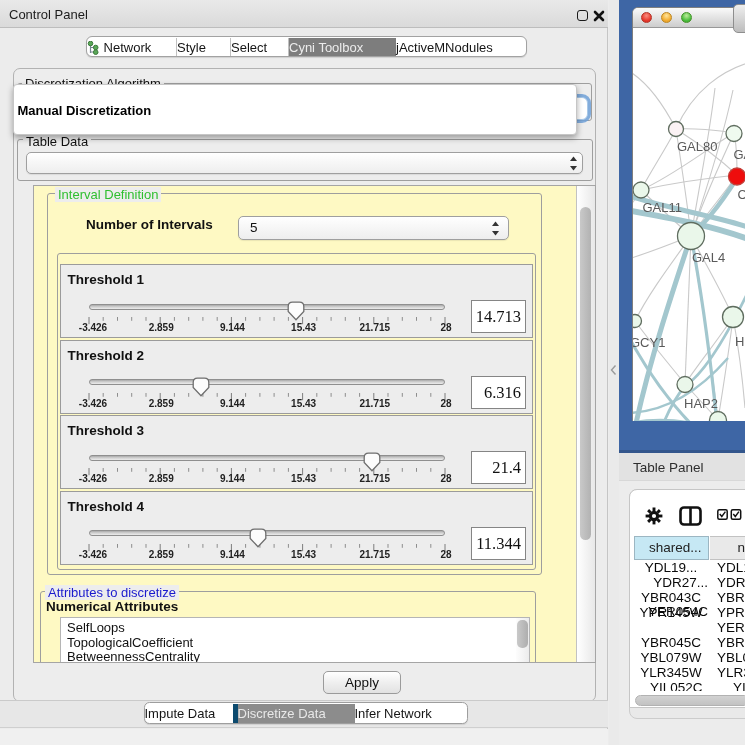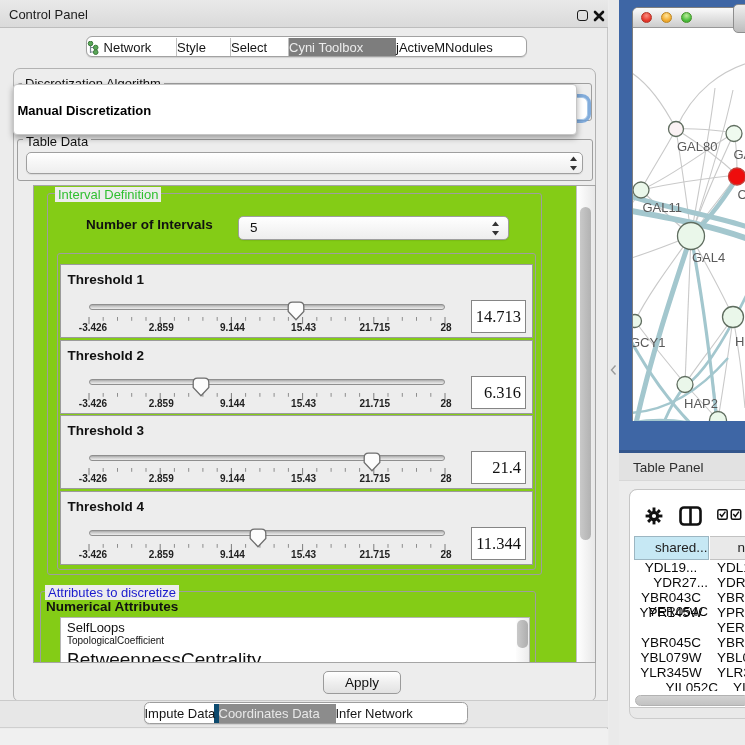--- a/index.html
+++ b/index.html
@@ -51,21 +51,21 @@
   <svg class="abs" style="right:4px;top:3px" width="9" height="15" viewBox="0 0 9 15">
       <path d="M4.5 0.5 L8 5 H1 Z" fill="#333"></path>
       <path d="M4.5 14.5 L8 10 H1 Z" fill="#333"></path>
     </svg>
 </div>
 
 <div class="abs" style="left:13px;top:84px;width:564px;height:51px;background:#fff;border:1px solid #c6c6c6;border-radius:4px;box-shadow:0 3px 6px rgba(0,0,0,.35);z-index:30">
   <div style="position:absolute;left:3.5px;top:17.5px;font-size:13px;font-weight:bold;color:#000">Manual Discretization</div>
 </div>
 
-<div class="abs" style="left:33px;top:185px;width:563px;height:478px;border:1px solid #a5a5a5;background:#84cc16;overflow:hidden">
+<div class="abs" style="left:33px;top:185px;width:563px;height:478px;border:1px solid #a5a5a5;background:#fef9c3;overflow:hidden">
   <div id="SCROLLCONTENT" style="position:absolute;left:0;top:0;width:561px;height:476px">
 
   <div class="grp" style="left:13px;top:7px;width:495px;height:382px"></div>
   <div class="glabel" style="left:21px;top:1px;color:#2fbf2f">Interval Definition</div>
   <div class="abs" style="left:52px;top:31px;font-size:13.5px;font-weight:bold">Number of Intervals</div>
   <div class="combo" style="left:204px;top:30px;width:271px;height:24px;line-height:22px;font-size:13.5px">
     <span style="padding-left:11px">5</span>
     <svg class="abs" style="right:8px;top:4px" width="9" height="15" viewBox="0 0 9 15">
           <path d="M4.5 0.5 L8 5 H1 Z" fill="#333"></path>
           <path d="M4.5 14.5 L8 10 H1 Z" fill="#333"></path>
@@ -244,37 +244,37 @@
         <span class="ticklab" style="left:282.3px">21.715</span>
         <span class="ticklab" style="left:353.5px">28</span>
     <div class="vbox">11.344</div>
   </div>
 
   <div class="grp" style="left:6px;top:405px;width:496px;height:130px"></div>
   <div class="glabel" style="left:11px;top:398.5px;color:#1a1acd">Attributes to discretize</div>
   <div class="abs" style="left:12px;top:413px;font-size:13.5px;font-weight:bold">Numerical Attributes</div>
   <div class="abs" style="left:26px;top:431px;width:470px;height:70px;background:#fff;border:1px solid #b5b5b5">
     <div style="position:absolute;left:6px;top:2px;font-size:13px">SelfLoops</div>
-    <div style="position:absolute;left:6px;top:16.5px;font-size:10px">TopologicalCoefficient</div>
-    <div style="position:absolute;left:6px;top:31px;font-size:19px">BetweennessCentrality</div>
+    <div style="position:absolute;left:6px;top:16.5px;font-size:13px">TopologicalCoefficient</div>
+    <div style="position:absolute;left:6px;top:31px;font-size:13px">BetweennessCentrality</div>
     <div style="position:absolute;right:0;top:0;width:13px;height:70px;background:linear-gradient(90deg,#fdfdfd,#ececec)"></div>
     <div style="position:absolute;right:1px;top:1.5px;width:11px;height:28px;border-radius:5px;background:linear-gradient(90deg,#c9c9c9,#aeaeae)"></div>
   </div>
 
   <div class="abs" style="left:541.5px;top:0;width:19.5px;height:476px;background:linear-gradient(90deg,#ffffff,#e8e8e8);border-left:1px solid #c2c2c2"></div>
   <div class="abs" style="left:545.5px;top:21px;width:11px;height:333px;border-radius:6px;background:linear-gradient(90deg,#c9c9c9,#b2b2b2);"></div>
   </div>
 </div>
 
 <div class="abs" style="left:323px;top:671px;width:78px;height:22.5px;border:1px solid #9b9b9b;border-radius:5px;background:linear-gradient(#ffffff,#efefef 50%,#e2e2e2);text-align:center;font-size:13.5px;line-height:21px">Apply</div>
 
 <div class="abs" style="left:0;top:700px;width:608px;height:28px;background:#e7e7e7;border-top:1px solid #cacaca;border-bottom:1px solid #cfcfcf"></div>
 <div class="abs" style="left:0;top:729px;width:608px;height:16px;background:#f0f0f0"></div>
 <div class="abs" style="left:143.5px;top:702px;width:324px;height:22px;border:1px solid #9e9e9e;border-radius:5.5px;background:#fff;box-shadow:0 1px 1px rgba(0,0,0,.1);overflow:hidden;white-space:nowrap;line-height:20px">
-  <span class="seg" style="width:74px;border-right:5px solid #0c4a6e">Impute Data</span><span class="seg" style="width:117px;background:#8c8c8c;color:#e8e8e8">Coordinates Data</span><span class="seg" style="width:111px">Infer Network</span>
+  <span class="seg" style="width:93px;border-right:5px solid #0c4a6e">Impute Data</span><span class="seg" style="width:117px;background:#8c8c8c;color:#e8e8e8">Discretize Data</span><span class="seg" style="width:111px">Infer Network</span>
 </div>
 
 <div class="abs" style="left:609px;top:0;width:10px;height:745px;background:#eaeaea"></div>
 <svg class="abs" style="left:610px;top:364px" width="7" height="12" viewBox="0 0 7 12">
     <path d="M5.5 1.5 L1.5 6 L5.5 10.5" stroke="#9a9a9a" stroke-width="1.4" fill="none"></path>
   </svg>
 
 <div class="abs" style="left:619px;top:0;width:126px;height:453px;background:#3e66a5"></div>
 <div class="abs" style="left:619px;top:450px;width:126px;height:3px;background:#33568c"></div>
 
@@ -376,38 +376,38 @@
     <rect x="1.5" y="1.5" width="20" height="17" rx="3.5" fill="none" stroke="#111" stroke-width="2.6"></rect>
     <line x1="11.5" y1="2" x2="11.5" y2="18" stroke="#111" stroke-width="2.6"></line>
   </svg>
   <svg style="position:absolute;left:87px;top:19px" width="26" height="11" viewBox="0 0 26 11">
     <rect x="0.8" y="0.8" width="9.4" height="9.4" rx="1.5" fill="none" stroke="#111" stroke-width="1.5"></rect>
     <path d="M2.8 5 L4.8 7.5 L8.4 2.6" stroke="#111" stroke-width="1.4" fill="none"></path>
     <rect x="14.3" y="0.8" width="9.4" height="9.4" rx="1.5" fill="none" stroke="#111" stroke-width="1.5"></rect>
     <path d="M16.3 5 L18.3 7.5 L21.9 2.6" stroke="#111" stroke-width="1.4" fill="none"></path>
   </svg>
 
-  <div style="position:absolute;left:4px;top:45.5px;width:74.5px;height:24px;background:#c6e8f4;border:1px solid #9cb6c2;text-align:right;font-size:13.5px;line-height:22px;color:#222;text-indent:14px">shared...</div>
+  <div style="position:absolute;left:4px;top:45.5px;width:74.5px;height:24px;background:#c6e8f4;border:1px solid #9cb6c2;text-align:left;font-size:13.5px;line-height:22px;color:#222;text-indent:14px">shared...</div>
   <div style="position:absolute;left:79.5px;top:45.5px;width:42px;height:24px;background:#e9e9e9;border:1px solid #c2c2c2;border-left:none;font-size:13.5px;line-height:22px;color:#222;padding-left:28px">na</div>
 
   <div id="TROWS" style="position:absolute;left:4px;top:69.5px;width:120px;height:131px;overflow:hidden;font-size:13.5px;color:#0a0a0a">
       <div style="position:absolute;left:0;top:0px;width:74px;text-align:center">YDL19...</div>
       <div style="position:absolute;left:83px;top:0px">YDL1</div>
       <div style="position:absolute;left:0;top:15px;width:74px;text-align:right">YDR27...</div>
       <div style="position:absolute;left:83px;top:15px">YDR2</div>
       <div style="position:absolute;left:0;top:30px;width:74px;text-align:center">YBR043C</div>
       <div style="position:absolute;left:83px;top:30px">YBR0</div>
       <div style="position:absolute;left:0;top:45px;width:74px;text-align:center">YPR145W</div>
       <div style="position:absolute;left:83px;top:45px">YPR1</div>
       <div style="position:absolute;left:0;top:44px;width:74px;text-align:right">YER054C</div>
       <div style="position:absolute;left:83px;top:60px">YER0</div>
       <div style="position:absolute;left:0;top:75px;width:74px;text-align:center">YBR045C</div>
       <div style="position:absolute;left:83px;top:75px">YBR0</div>
       <div style="position:absolute;left:0;top:90px;width:74px;text-align:center">YBL079W</div>
       <div style="position:absolute;left:83px;top:90px">YBL0</div>
       <div style="position:absolute;left:0;top:105px;width:74px;text-align:center">YLR345W</div>
       <div style="position:absolute;left:83px;top:105px">YLR3</div>
-      <div style="position:absolute;left:10px;top:120px;width:74px;text-align:right">YIL052C</div>
+      <div style="position:absolute;left:16px;top:120px;width:74px;text-align:left">YIL052C</div>
       <div style="position:absolute;left:99px;top:120px">YIL0</div>
     </div>
 
   <div style="position:absolute;left:5px;top:204.5px;width:115px;height:11px;border-radius:5.5px;background:linear-gradient(#d2d2d2,#c2c2c2);border:1px solid #b2b2b2"></div>
 </div>
 
 </body></html>

